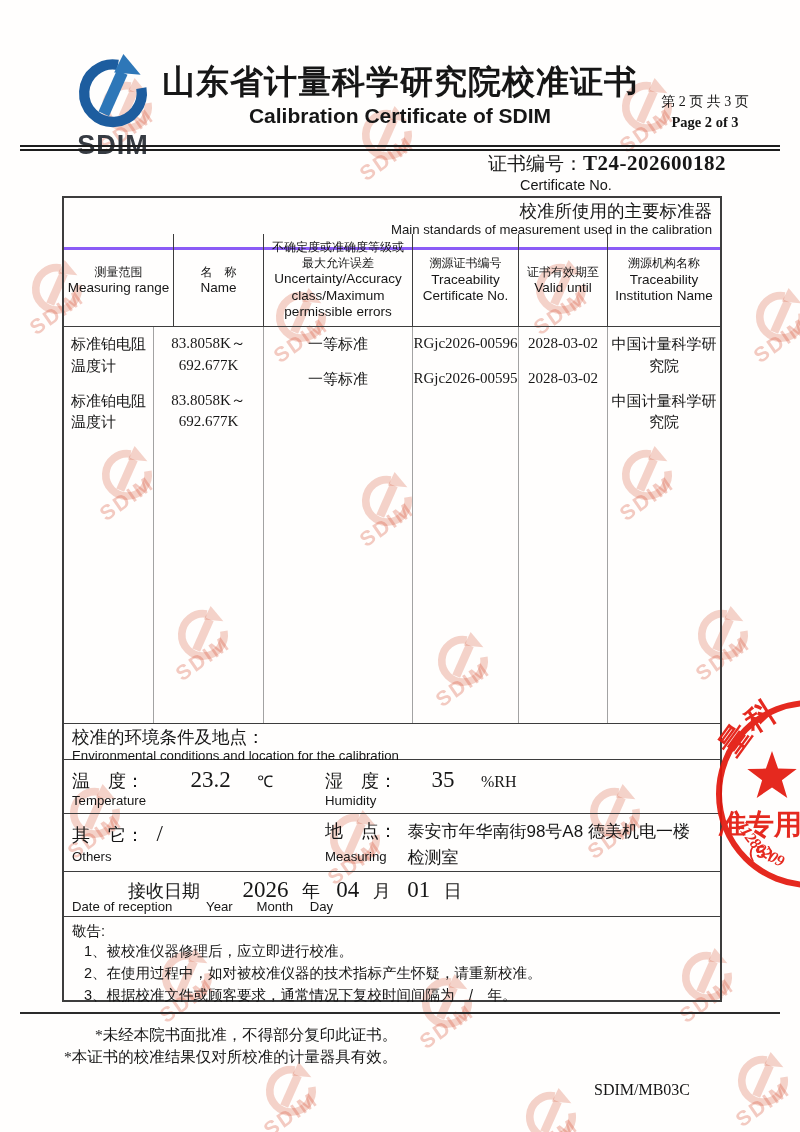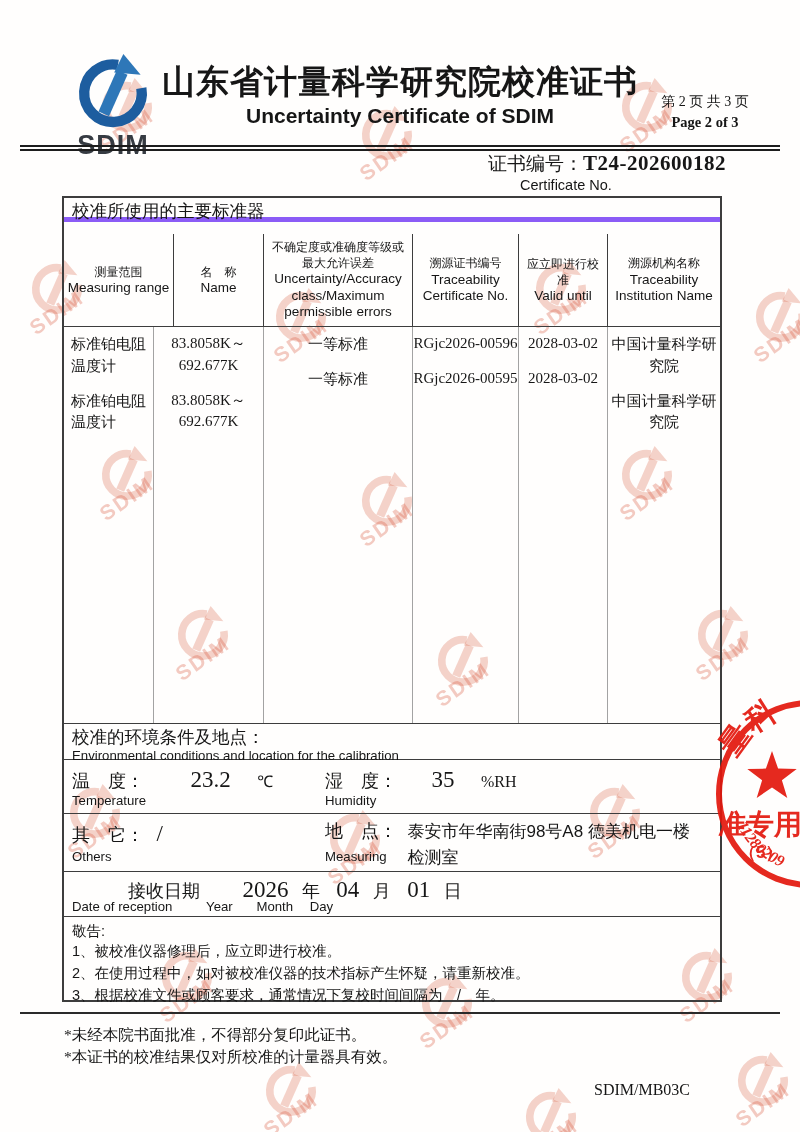--- a/index.html
+++ b/index.html
@@ -35,21 +35,21 @@
   .certno-en { position:absolute; left:520px; top:177px; font-size:14.5px; }
 
   
   .main-box { position:absolute; left:62px; top:196px; width:660px; height:806px;
               border:2px solid #3d3d3d; }
   .sec { position:absolute; left:0; width:656px; }
   .sec-pad { padding:3px 8px 0 8px; }
   .zh-big { font-size:17.5px; line-height:1.2; }
   .en-sub { font-size:13.2px; line-height:1.25; }
 
-  .s-title1 { top:0; height:24px; border-bottom:5px solid #8b5cf6; }
+  .s-title1 { top:0; height:52px; border-bottom:3px solid #8b5cf6;text-align:right; }
   .s-cols   { top:36px; height:93px; border-bottom:1px solid #3d3d3d; display:flex; }
   .th { height:92px; border-right:1px solid #3d3d3d; display:flex; flex-direction:column;
         justify-content:center; align-items:center; text-align:center; }
   .th:last-child { border-right:none; }
   .th-zh { font-size:12px; line-height:1.35; padding:0 3px; }
   .th-en { font-size:13.5px; line-height:1.22; padding:0 2px; }
 
   .s-body { top:129px; height:397px; border-bottom:1px solid #3d3d3d; display:flex; }
   .bcol { height:396px; border-right:1px solid #a3a3a3; text-align:center; }
   .bcol:last-child { border-right:none; }
@@ -65,26 +65,26 @@
   .r-recv    { top:674px; height:45px; border-bottom:1px solid #3d3d3d; }
   .grp { position:absolute; }
   .lab-zh { font-size:18px; }
   .lab-en { font-size:13.2px; }
   .val { font-family:"Liberation Serif", serif; font-size:23px; }
   .loc-val { display:inline-block; width:296px; vertical-align:top; font-size:17px; line-height:1.55;
              font-family:"Liberation Sans", sans-serif; }
 
   .s-notice { top:719px; height:87px; }
   .notice-title { font-size:14.5px; padding:5px 0 0 8px; }
-  .notice-item { font-size:14.5px; line-height:1.5; padding-left:8px; }
+  .notice-item { font-size:14.5px; line-height:1.5; padding-left:20px; }
 
   
   .bottom-rule { position:absolute; left:20px; top:1012px; width:760px; border-top:2px solid #2a2a2a; }
   .footnotes { position:absolute; left:64px; top:1024px; font-family:"Liberation Serif", serif;
-               font-size:15.5px; line-height:1.45; }
+               font-size:15.5px; line-height:1.45;text-align:right; }
   .doc-code { position:absolute; left:542px; top:1081px; width:200px; text-align:center;
               font-family:"Liberation Serif", serif; font-size:16px; }
 
   
   .stamp { position:absolute; left:712px; top:697px; width:200px; height:200px; opacity:0.92; }
 </style>
 </head>
 <body>
 
 <div class="page">
@@ -273,57 +273,58 @@
     <div class="logo">
       <svg width="80" height="76" viewBox="0 0 68 66">
         <path d="M 58.6 29.7 A 25 25 0 1 1 38.3 9.4" fill="none" stroke="#1d5d9f" stroke-width="9"></path>
         <path d="M 26 52 L 42 16" stroke="#2e77b8" stroke-width="10" fill="none"></path>
         <path d="M 43 0 L 58 18 L 35 16 Z" fill="#2e77b8"></path>
       </svg>
       <div class="logo-word">SDIM</div>
     </div>
 
     <div class="title-zh">山东省计量科学研究院校准证书</div>
-    <div class="title-en">Uncertainty Certificate of SDIM</div>
+    <div class="title-en">Calibration Certificate of SDIM</div>
 
     <div class="page-info">
       <div>第 2 页 共 3 页</div>
       <div class="en">Page 2 of  3</div>
     </div>
 
     <div class="dbl-rule"></div>
 
     <div class="certno-zh"><span>证书编号：</span><b>T24-202600182</b></div>
     <div class="certno-en">Certificate No.</div>
 
     <div class="main-box">
 
       <div class="sec s-title1 sec-pad">
         <div class="zh-big">校准所使用的主要标准器</div>
+        <div class="en-sub">Main standards of measurement used in the calibration</div>
       </div>
 
       <div class="sec s-cols" id="std-col-headers">
           <div class="th" style="width: 110px;">
             <div class="th-zh">测量范围</div>
             <div class="th-en">Measuring range</div>
           </div>
           <div class="th" style="width: 90px;">
             <div class="th-zh">名　称</div>
             <div class="th-en">Name</div>
           </div>
           <div class="th" style="width: 149px;">
             <div class="th-zh">不确定度或准确度等级或最大允许误差</div>
             <div class="th-en">Uncertainty/Accuracy class/Maximum permissible errors</div>
           </div>
           <div class="th" style="width: 106px;">
             <div class="th-zh">溯源证书编号</div>
             <div class="th-en">Traceability Certificate No.</div>
           </div>
           <div class="th" style="width: 89px;">
-            <div class="th-zh">应立即进行校准</div>
+            <div class="th-zh">证书有效期至</div>
             <div class="th-en">Valid until</div>
           </div>
           <div class="th" style="width: 112px;">
             <div class="th-zh">溯源机构名称</div>
             <div class="th-en">Traceability Institution Name</div>
           </div>
         </div>
 
       <div class="sec s-body" id="std-body">
           <div class="bcol c-name" style="width: 90px;">

